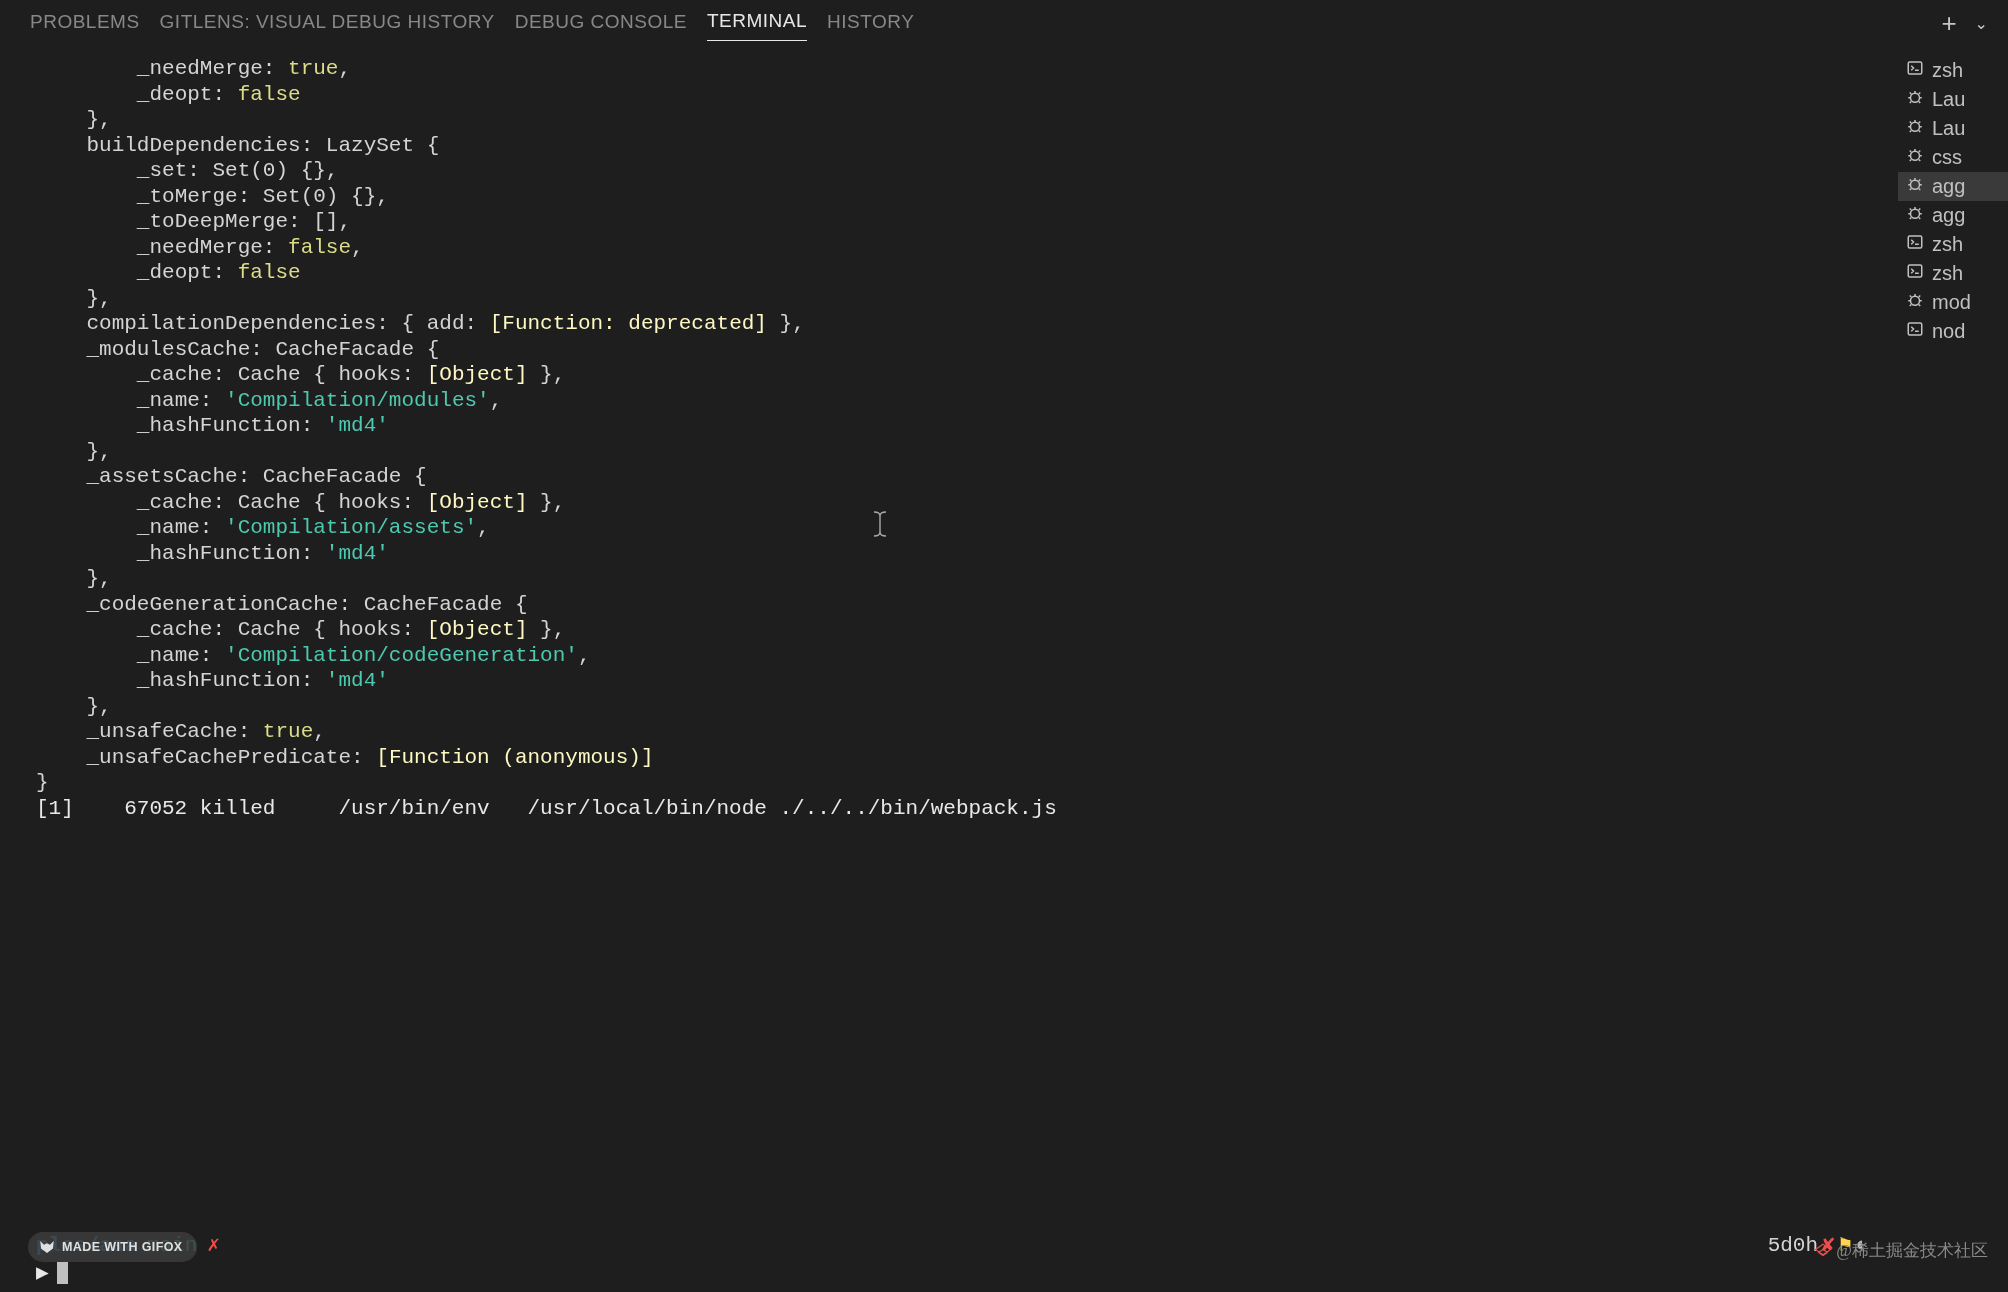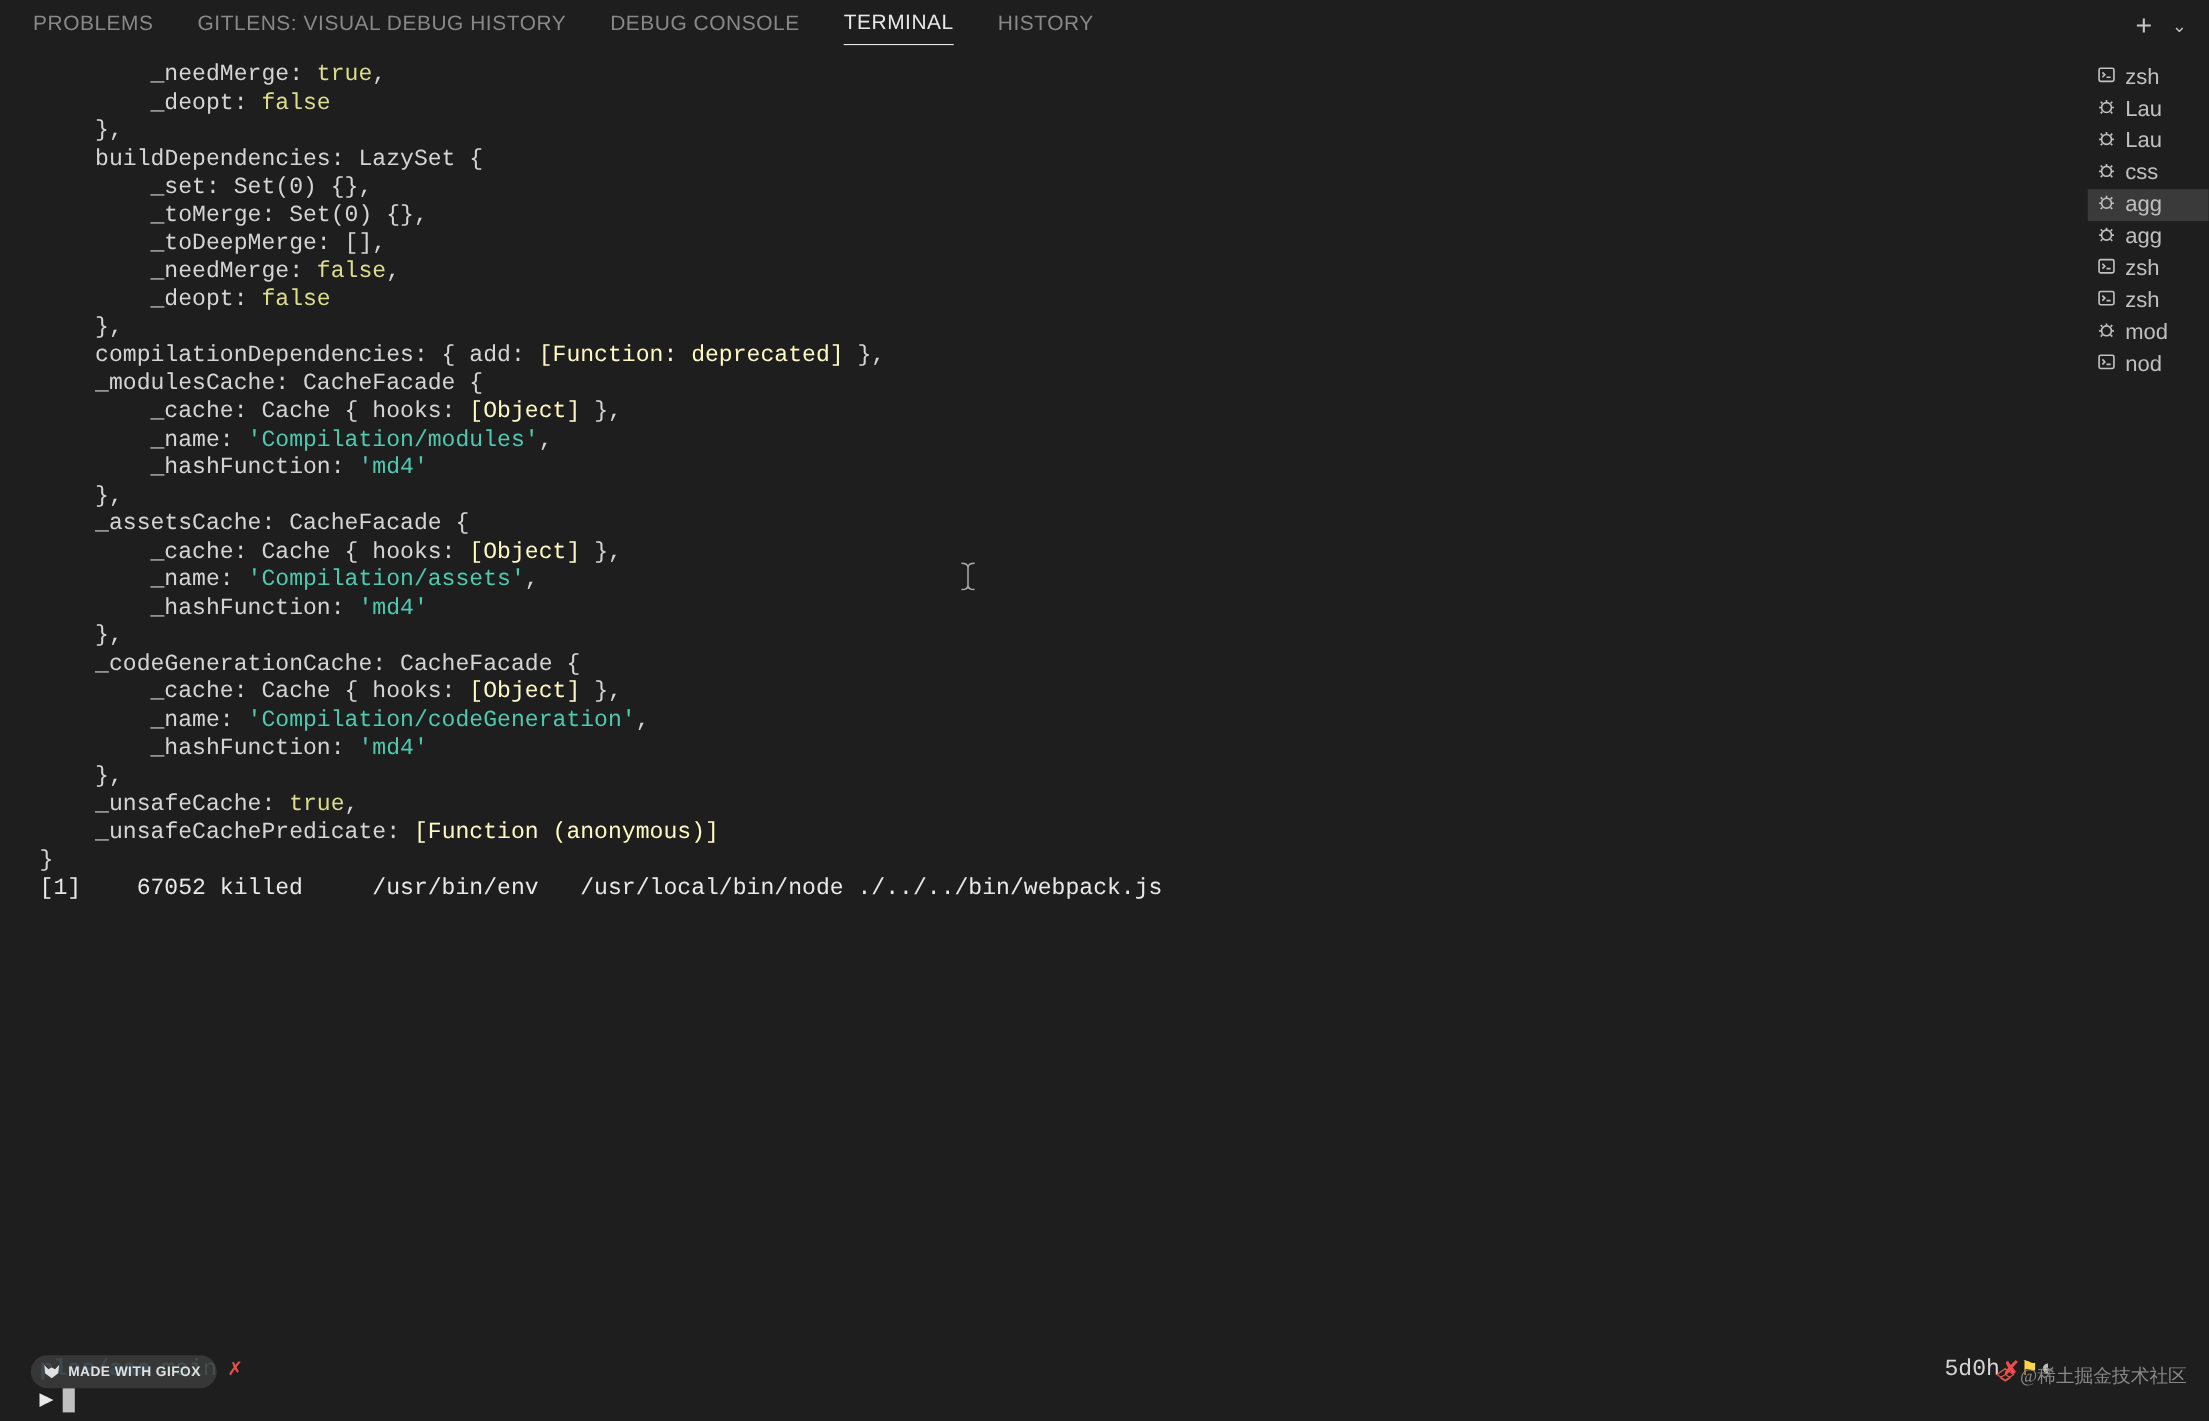--- a/index.html
+++ b/index.html
@@ -11,21 +11,21 @@
     width: 2008px;
     height: 1292px;
     overflow: hidden;
     position: relative;
   }
   .panel-tabs {
     display: flex;
     align-items: center;
     height: 44px;
     padding-left: 30px;
-    gap: 40px;
+    gap: 20px;
     font-family: -apple-system, 'Segoe UI', sans-serif;
     font-size: 19px;
     color: #888;
     border-bottom: 1px solid transparent;
     position: relative;
   }
   .panel-tab {
     cursor: pointer;
     padding: 8px 0;
     letter-spacing: 0.5px;

